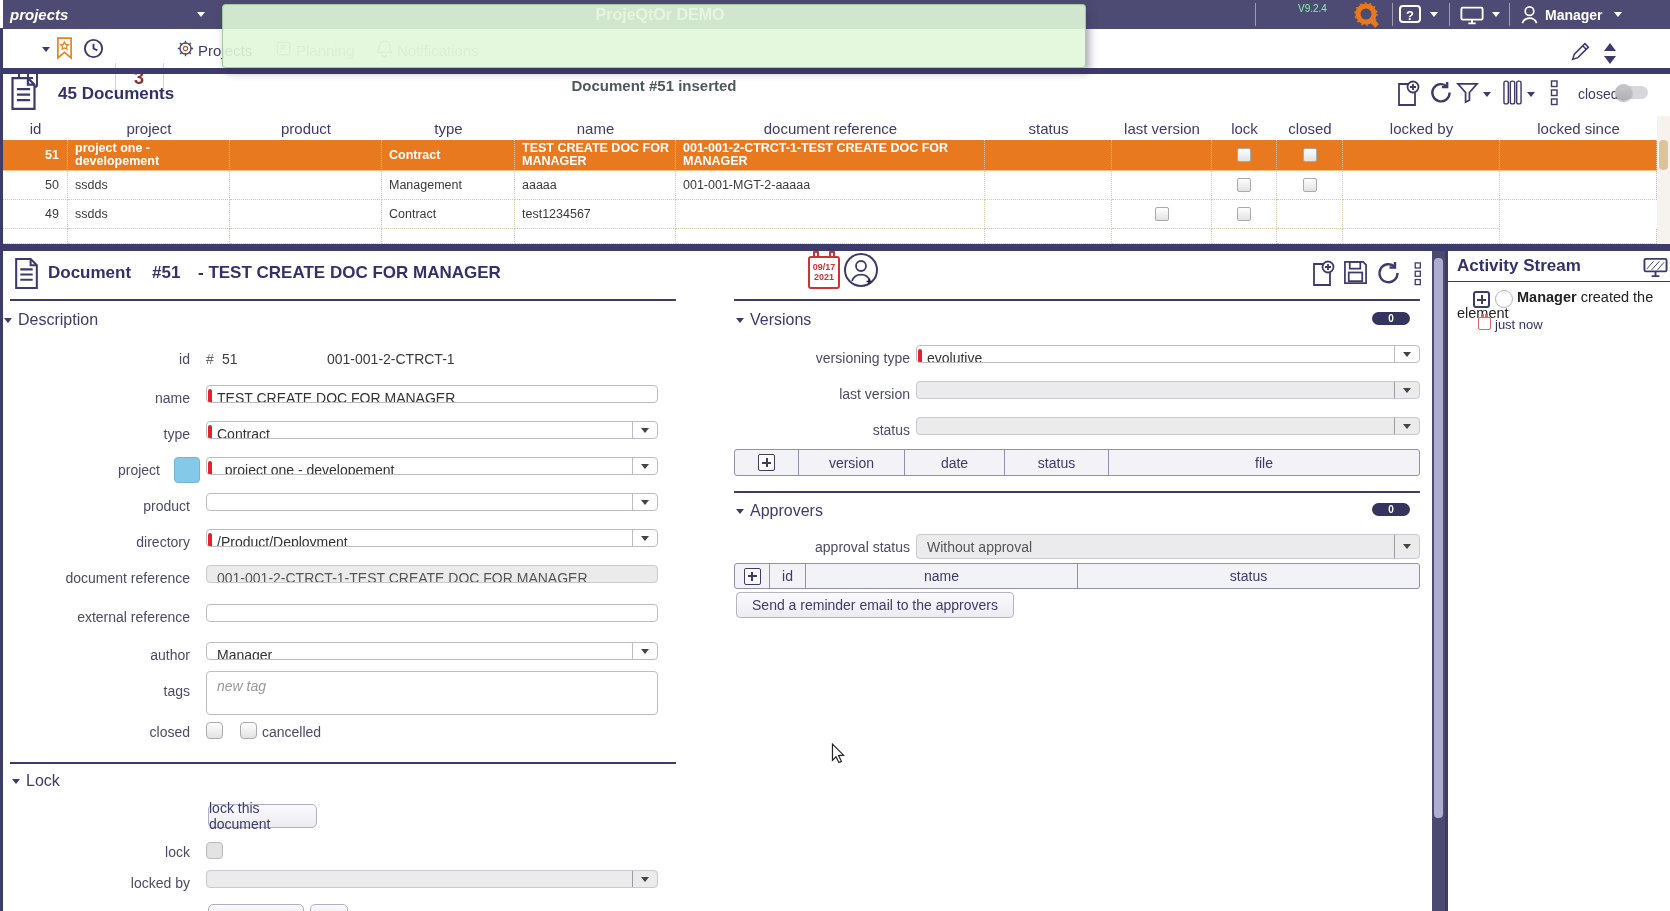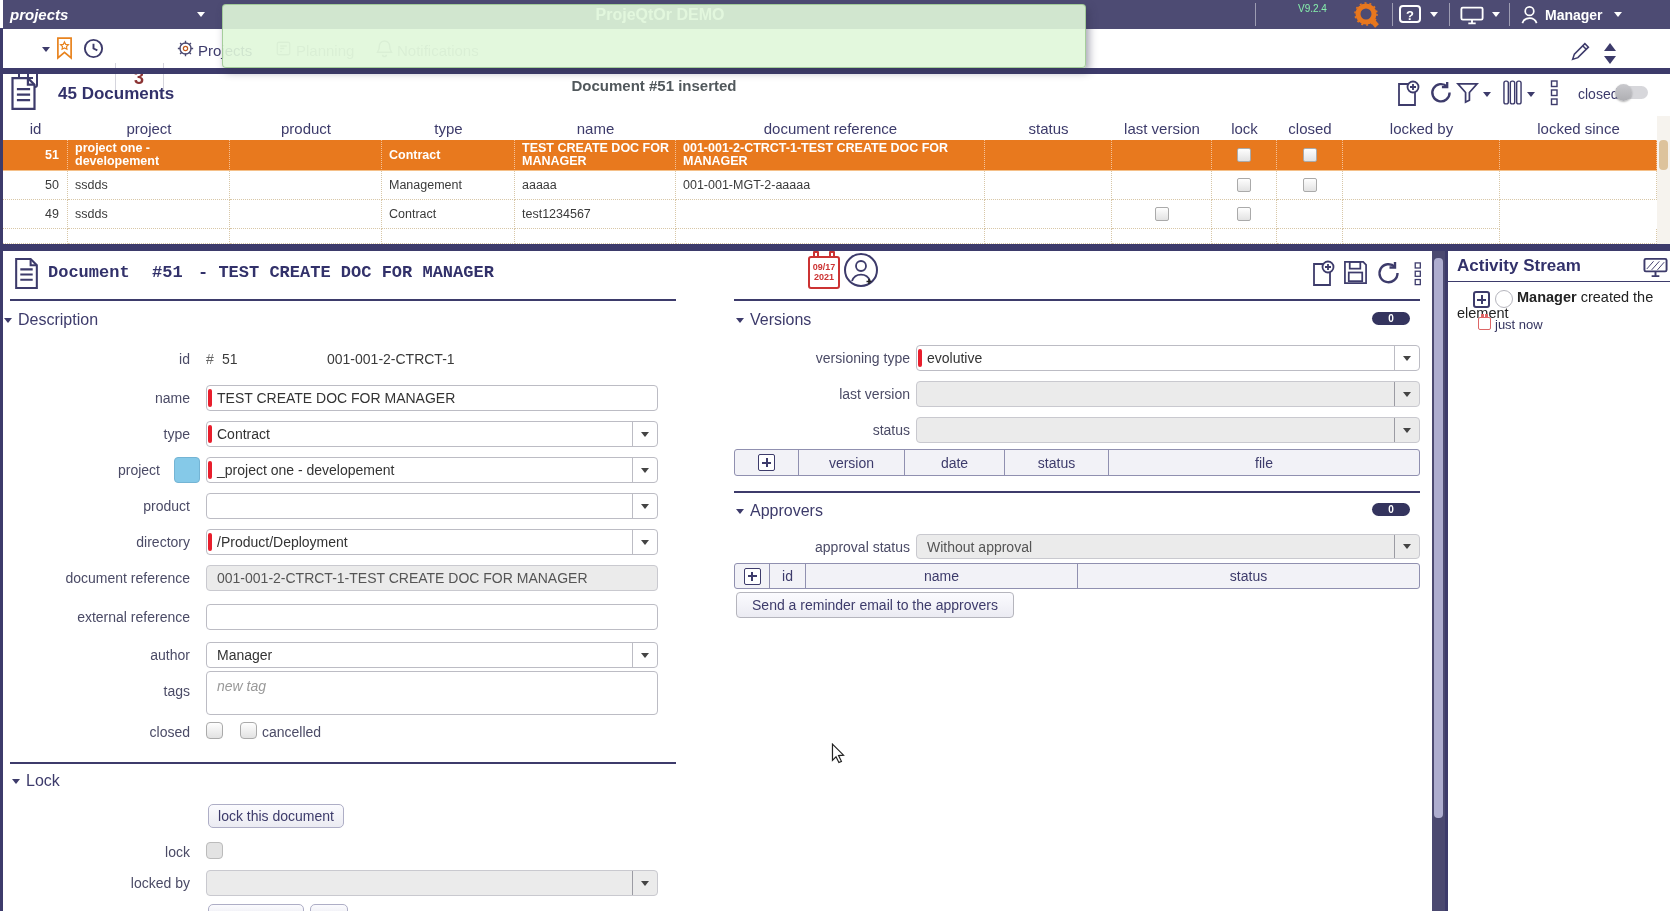--- a/index.html
+++ b/index.html
@@ -54,29 +54,29 @@
   .bc.cc{justify-content:center;padding-left:0;}
   .rowsel .bc{background:#e8791e;color:#fff;font-weight:bold;border-right:1px dotted rgba(255,255,255,0.55);border-bottom:1px solid #f5c089;}
   .chk{width:14px;height:14px;border:1px solid #aaa;border-radius:2px;background:linear-gradient(#fefefe,#e2e2e2);box-sizing:border-box;}
   .chk17{width:17px;height:17px;border-radius:4px;}
   .chk.dis{background:#e3e3e3;border-color:#bbb;}
   .dl-scroll{left:1657px;top:116px;width:13px;height:128px;background:#f6f3ee;}
   .dl-thumb{left:1659px;top:140px;width:9px;height:30px;border-radius:4px;background:#ddc39c;}
 
   
   .splitter{left:0;top:244px;width:1670px;height:7px;background:#3d3b6b;}
-  .d-title{top:263px;font-size:17px;font-weight:bold;color:#32316a;white-space:nowrap;font-family:Liberation Mono, monospace;}
+  .d-title{top:263px;font-size:17px;font-weight:bold;color:#32316a;white-space:nowrap;}
   .section-line{height:2px;background:#3d3b6b;}
   .section-title{font-size:16px;color:#3d3b6b;}
   .scaret{display:inline-block;width:0;height:0;border-left:4px solid transparent;border-right:4px solid transparent;
           border-top:5px solid #3d3b6b;margin-right:6px;vertical-align:2px;}
   .lbl{font-size:14px;color:#4b4b66;text-align:right;white-space:nowrap;}
   .lblL{left:0;width:190px;}
   .lblR{left:690px;width:220px;}
-  .inp{height:26px;border:1px solid #bcbcc4;border-radius:4px;background:#fff;font-size:14px;color:#333;
+  .inp{height:18px;border:1px solid #bcbcc4;border-radius:4px;background:#fff;font-size:14px;color:#333;
        line-height:24px;padding-left:10px;box-sizing:border-box;white-space:nowrap;overflow:hidden;}
   .inp.dis{background:#ebebeb;border-color:#c9c9cf;color:#555;}
   .caret-box{position:absolute;right:0;top:0;bottom:0;width:24px;border-left:1px solid #bcbcc4;
              display:flex;align-items:center;justify-content:center;}
   .dis .caret-box{border-left-color:#9b9ba3;}
   .dcaret{width:0;height:0;border-left:4px solid transparent;border-right:4px solid transparent;border-top:5px solid #444;}
   .red-bar{position:absolute;left:1px;top:3px;width:4px;height:18px;background:#e81e2c;border-radius:2px;}
   .swatch{left:174px;top:457px;width:26px;height:26px;border-radius:4px;background:#85c9e8;border:1px solid #74b4d4;box-sizing:border-box;}
   .idtxt{font-size:14px;color:#3a3a3a;}
   .tags-box{left:206px;top:671px;width:452px;height:44px;border:1px solid #bcbcc4;border-radius:4px;box-sizing:border-box;background:#fff;}
@@ -451,21 +451,21 @@
   </div>
 
   <div class="abs lbl lblL" style="top:724px;">closed</div>
   <div class="abs chk chk17" style="left:206px;top:722px;"></div>
   <div class="abs chk chk17" style="left:240px;top:722px;"></div>
   <div class="abs" style="left:262px;top:724px;font-size:14px;color:#4b4b66;">cancelled</div>
 
   <div class="abs section-line" style="left:10px;top:762px;width:666px;"></div>
   <div class="abs section-title" style="left:12px;top:772px;"><i class="scaret"></i><span>Lock</span></div>
 
-  <div class="abs btn" style="left:208px;top:804px;width:136px;height:24px;">lock this document</div>
+  <div class="abs btn" style="left:208px;top:804px;width:109px;height:24px;">lock this document</div>
 
   <div class="abs lbl lblL" style="top:844px;">lock</div>
   <div class="abs chk chk17 dis" style="left:206px;top:842px;"></div>
 
   <div class="abs lbl lblL" style="top:875px;">locked by</div>
   <div class="abs inp dis" style="left:206px;top:870px;width:452px;">
     <span class="caret-box">
         <i class="dcaret"></i>
       </span>
   </div>

